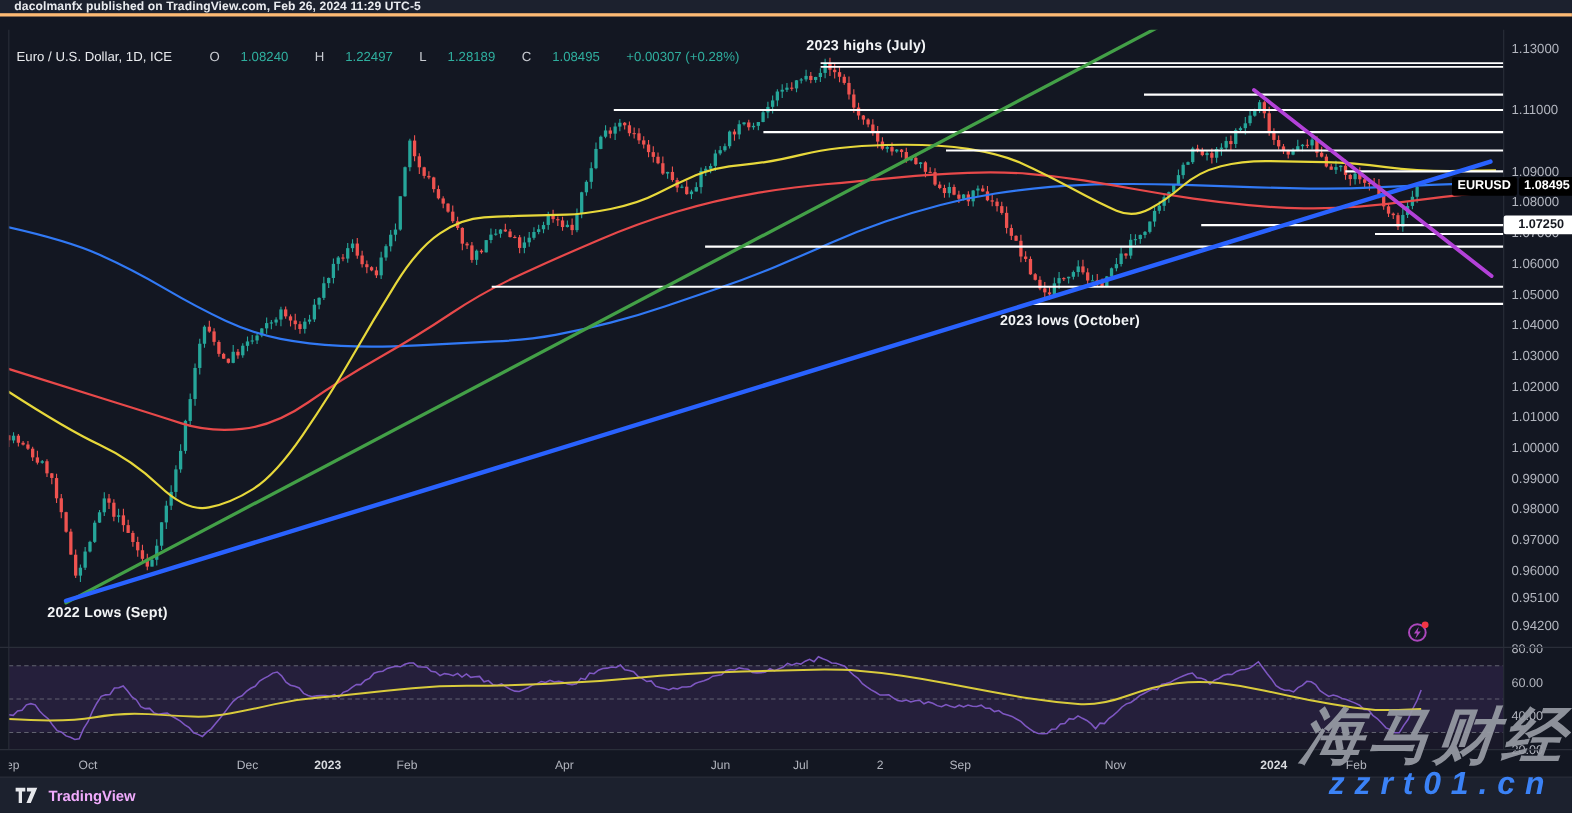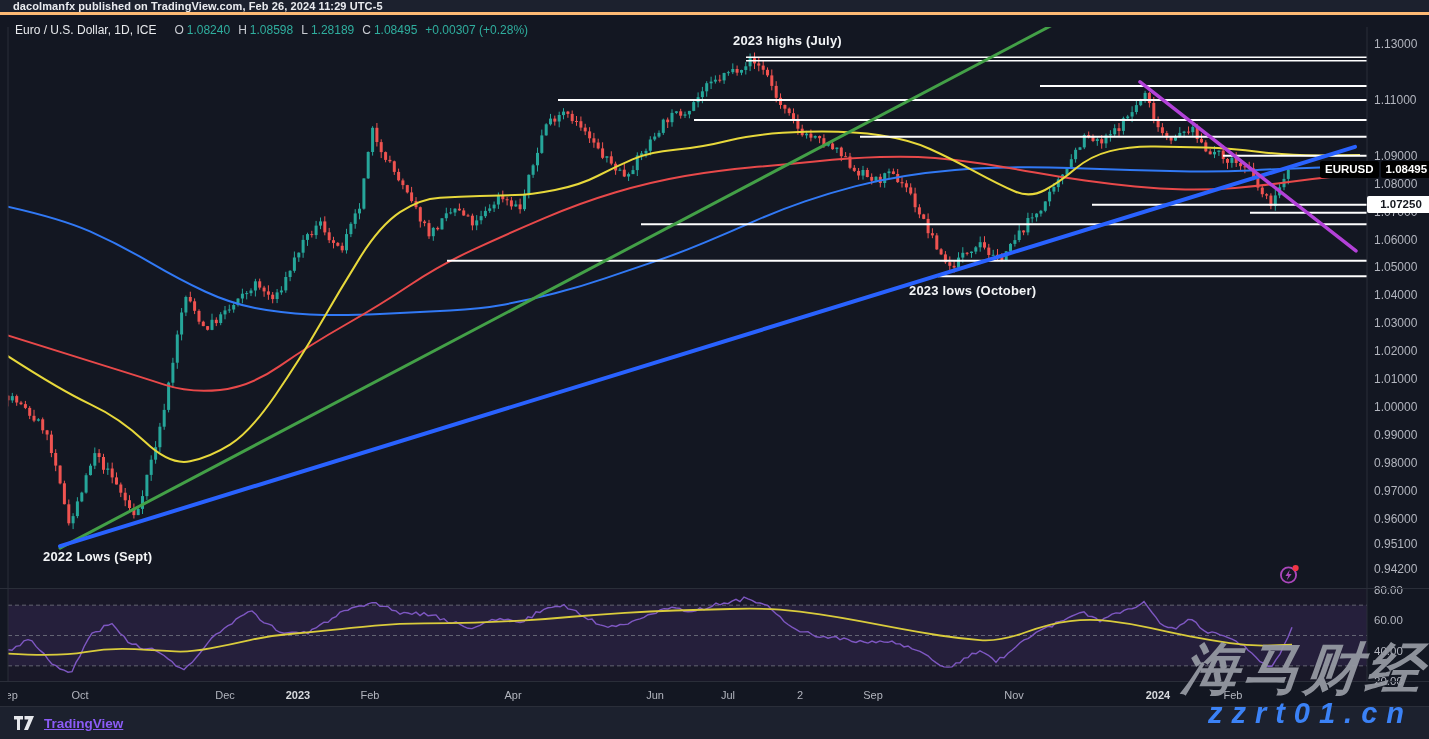--- a/index.html
+++ b/index.html
@@ -10,22 +10,22 @@
     color:#d1d4dc;
   }
   .topbar{
     position:absolute;left:0;top:0;width:1429px;height:15px;z-index:5;
     background:#1c212e;border-bottom:3px solid #fdba74;box-sizing:border-box;
     display:flex;align-items:center;padding-left:13px;
     font-size:11px;font-weight:700;color:#e9ebef;letter-spacing:.1px;
   }
   #chart-svg{position:absolute;left:0;top:0;z-index:1;}
   .ohlc{
-    position:absolute;left:15px;top:23px;z-index:6;font-size:12px;
-    display:flex;align-items:flex-end;white-space:nowrap;
+    position:absolute;left:15px;top:44px;z-index:6;font-size:12px;
+    display:flex;align-items:flex-end;white-space:nowrap;gap:16px;
   }
   .ohlc .ttl{color:#e8eaed;margin-right:10px;}
   .ohlc .lab{color:#c9ccd2;margin-left:8px;}
   .ohlc .val{color:#2fae9e;margin-left:3px;}
   .ohlc .chg{color:#2fae9e;margin-left:8px;}
   .badge-eurusd{
     position:absolute;left:1320px;top:161px;z-index:7;display:flex;gap:2px;
     font-size:11.5px;font-weight:700;color:#fff;
   }
   .badge-eurusd span{background:#000000;padding:2px 5px 2px;border-radius:2px;line-height:13px;}
@@ -40,21 +40,21 @@
   }
   #anno-highs{left:733px;top:33px;}
   #anno-lows{left:909px;top:283px;}
   #anno-2022{left:43px;top:549px;text-align:center;}
   .stream{position:absolute;left:1279px;top:563px;width:22px;height:22px;z-index:6;}
   .footer{
     position:absolute;left:0;top:706px;width:1429px;height:33px;z-index:5;
     background:#1c212e;border-top:1px solid #2a2e39;box-sizing:border-box;
     display:flex;align-items:center;padding-left:14px;gap:8px;
   }
-  .footer .brand{font-size:13.5px;font-weight:700;color:#8b5cf6;text-decoration:underline;}
+  .footer .brand{font-size:13.5px;font-weight:700;color:#f0abfc;}
   .wm1{
     position:absolute;right:2px;top:632px;z-index:40;
     font-size:56px;font-weight:800;font-style:italic;color:#979ba4;
     letter-spacing:5px;opacity:.93;transform:skewX(-6deg);white-space:nowrap;
   }
   .wm2{
     position:absolute;right:16px;top:697px;z-index:40;
     font-size:29px;font-weight:800;font-style:italic;color:#3b82f6;
     letter-spacing:9px;white-space:nowrap;
   }
@@ -748,21 +748,21 @@
     <line x1="1367" y1="27" x2="1367" y2="681" stroke="#2a2e39" stroke-width="1"></line>
     <line x1="0" y1="588.5" x2="1429" y2="588.5" stroke="#2a2e39" stroke-width="1"></line>
     <line x1="0" y1="681.5" x2="1429" y2="681.5" stroke="#2a2e39" stroke-width="1"></line>
   </svg>
 
 <div class="ohlc">
   <span class="ttl">Euro / U.S. Dollar, 1D, ICE</span>
   <span class="lab">O</span>
   <span class="val">1.08240</span>
   <span class="lab">H</span>
-  <span class="val">1.08598</span>
+  <span class="val">1.22497</span>
   <span class="lab">L</span>
   <span class="val">1.28189</span>
   <span class="lab">C</span>
   <span class="val">1.08495</span>
   <span class="chg">+0.00307 (+0.28%)</span>
 </div>
 
 <div class="badge-eurusd">
   <span>EURUSD</span>
   <span>1.08495</span>

